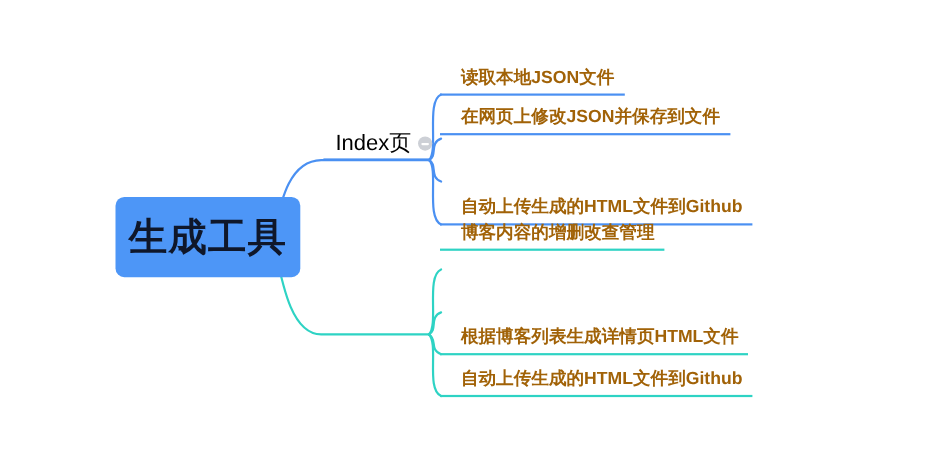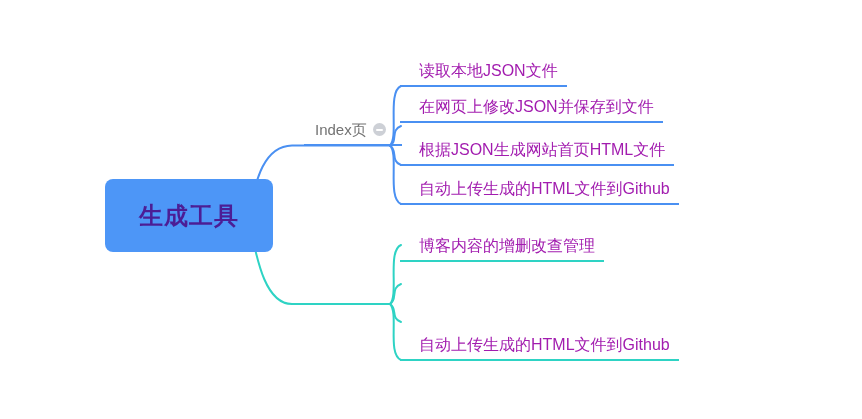--- a/index.html
+++ b/index.html
@@ -12,51 +12,52 @@
   .canvas{position:relative;width:862px;height:419px;background:#ffffff;}
   svg.links{position:absolute;left:0;top:0;z-index:1;}
   svg.links path{fill:none;stroke-width:2;stroke-linecap:round;}
   path.blue-line{stroke:#4a90f2;}
   path.teal-line{stroke:#2ed3c4;}
 
   .root-node{
     position:absolute;left:105px;top:179px;width:168px;height:73px;
     background:#4d96f7;border-radius:8px;z-index:3;
     display:flex;align-items:center;justify-content:center;
-    color:#4c1d95;font-size:24px;font-weight:bold;letter-spacing:1px;
+    color:#0f172a;font-size:35px;font-weight:bold;letter-spacing:1px;
     cursor:default;
   }
 
   .branch-node{
-    position:absolute;left:304px;width:98px;z-index:2;
+    position:absolute;left:294px;width:98px;z-index:2;
     box-sizing:border-box;
     padding:2px 0 3px 11px;
-    line-height:22px;font-size:15px;color:#737373;
+    line-height:22px;font-size:20px;color:#000000;
     border-bottom:2px solid;white-space:nowrap;
     cursor:default;
   }
   .branch-node.blue{border-color:#4a90f2;}
   .branch-node.teal{border-color:#2ed3c4;}
 
   .collapse-icon{
     display:inline-block;width:13px;height:13px;margin-left:6px;
     background:#cdd0d6;border-radius:50%;
     position:relative;vertical-align:-1px;cursor:pointer;
   }
   .collapse-icon::after{
     content:"";position:absolute;left:3px;top:5.5px;width:7px;height:2px;
     background:#ffffff;border-radius:1px;
   }
 
   .leaf-node{
     position:absolute;left:400px;z-index:2;
     padding:2px 9px 3px 19px;
-    line-height:22px;font-size:16px;color:#a21caf;
+    line-height:22px;font-size:16px;color:#a16207;
     border-bottom:2px solid;white-space:nowrap;
     cursor:default;
+    font-weight:bold;
   }
   .leaf-node.blue{border-color:#4a90f2;}
   .leaf-node.teal{border-color:#2ed3c4;}
 </style>
 </head>
 <body>
 
 <div class="canvas">
 
   <svg class="links" width="862" height="419" viewBox="0 0 862 419">
@@ -79,19 +80,19 @@
     <span>生成工具</span>
   </div>
 
   <div class="branch-node blue" style="top:117px;">
     <span>Index页</span><span class="collapse-icon"></span>
   </div>
 
 
   <div class="leaf-node blue" style="top:58px;">读取本地JSON文件</div>
   <div class="leaf-node blue" style="top:94px;">在网页上修改JSON并保存到文件</div>
-  <div class="leaf-node blue" style="top:137px;">根据JSON生成网站首页HTML文件</div>
   <div class="leaf-node blue" style="top:176px;">自动上传生成的HTML文件到Github</div>
 
-  <div class="leaf-node teal" style="top:233px;">博客内容的增删改查管理</div>
+  <div class="leaf-node teal" style="top:199px;">博客内容的增删改查管理</div>
+  <div class="leaf-node teal" style="top:294px;">根据博客列表生成详情页HTML文件</div>
   <div class="leaf-node teal" style="top:332px;">自动上传生成的HTML文件到Github</div>
 
 </div>
 
 </body></html>

